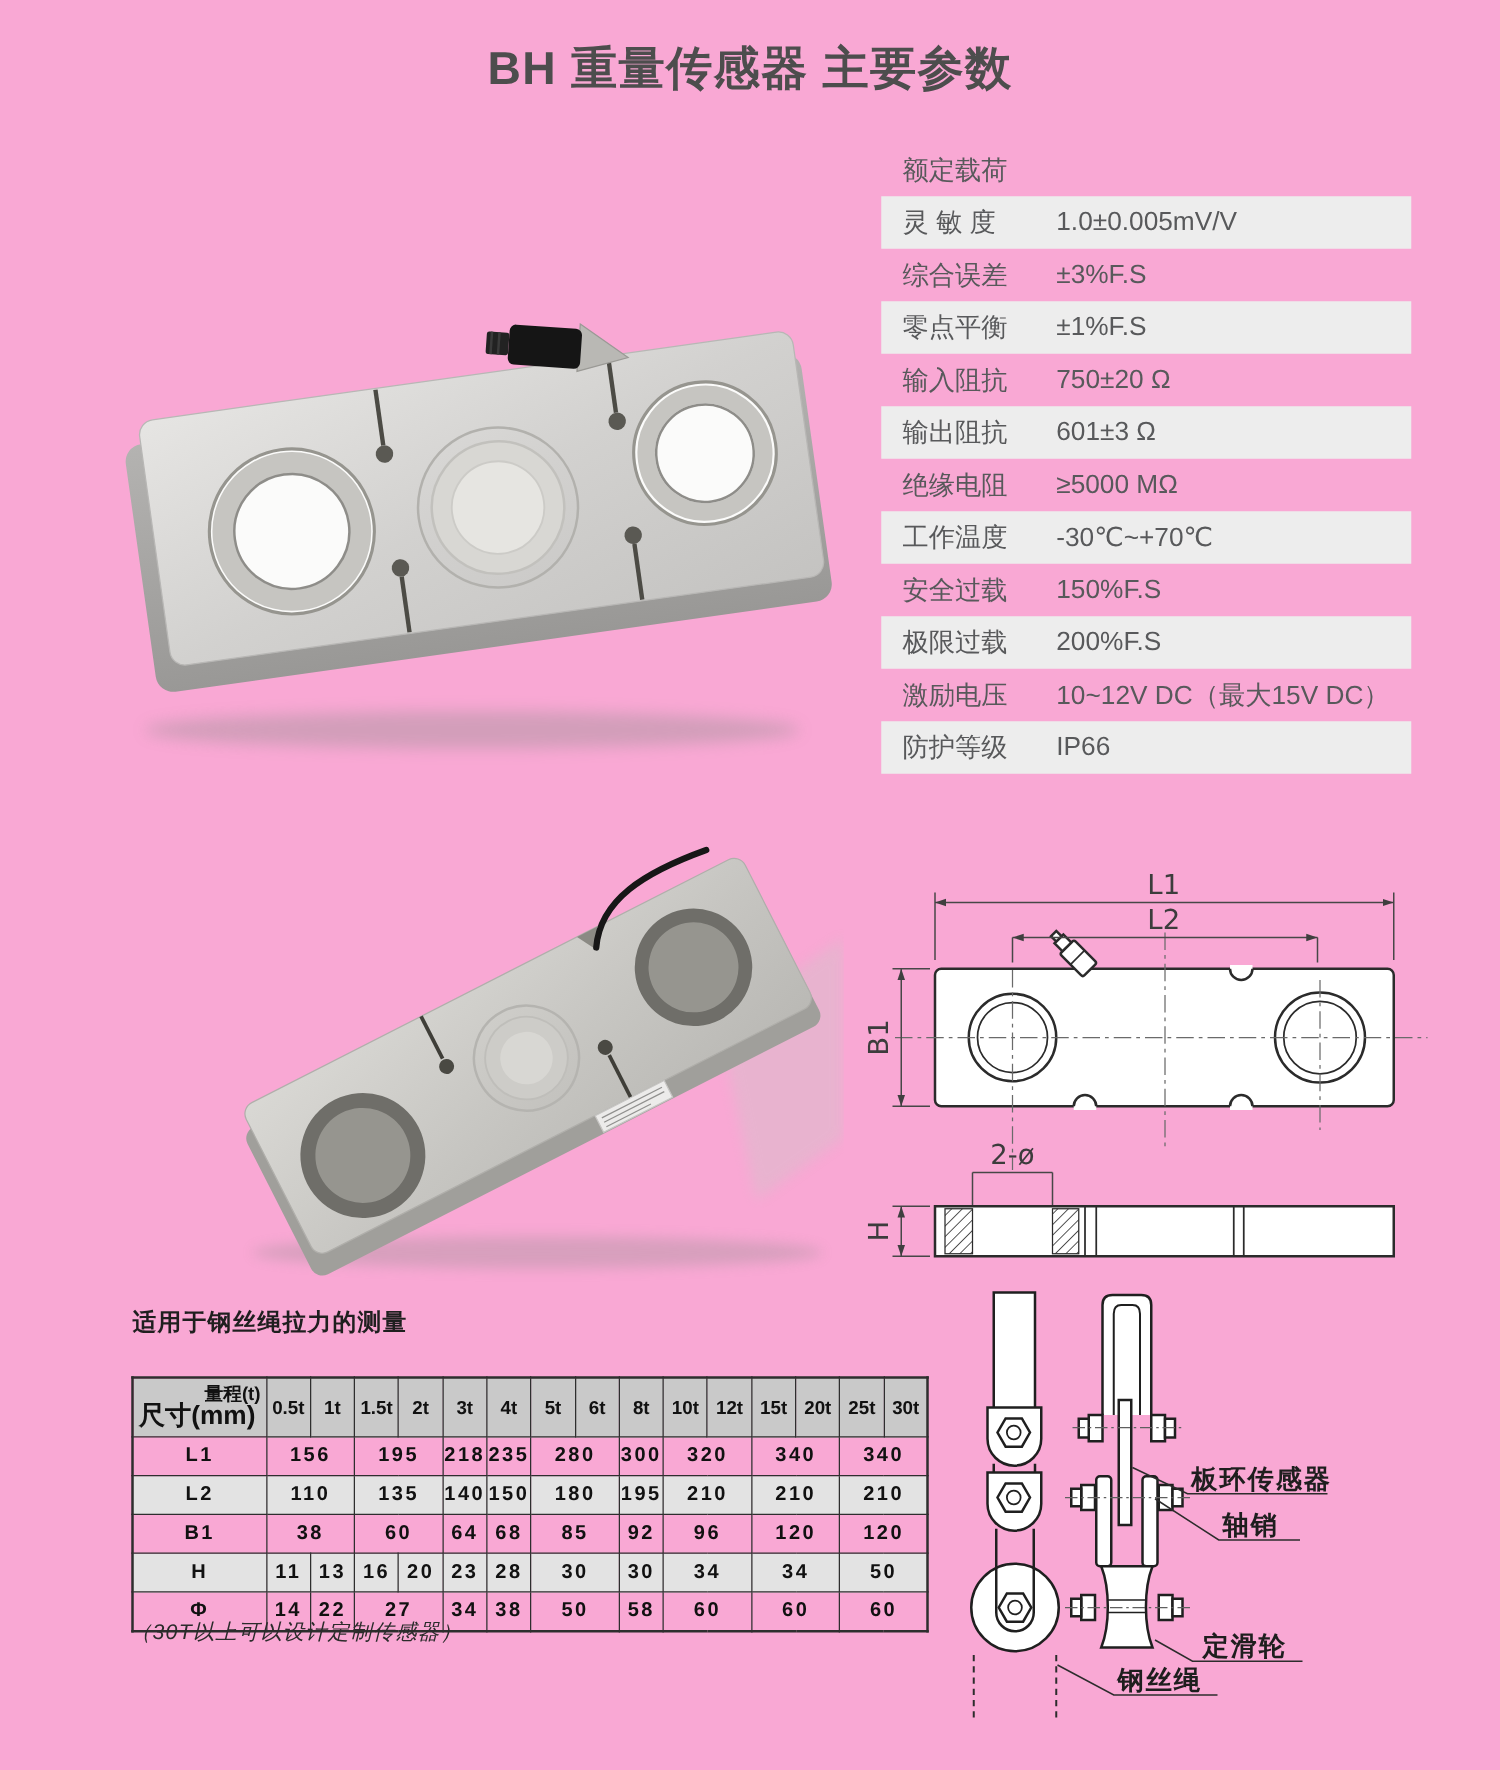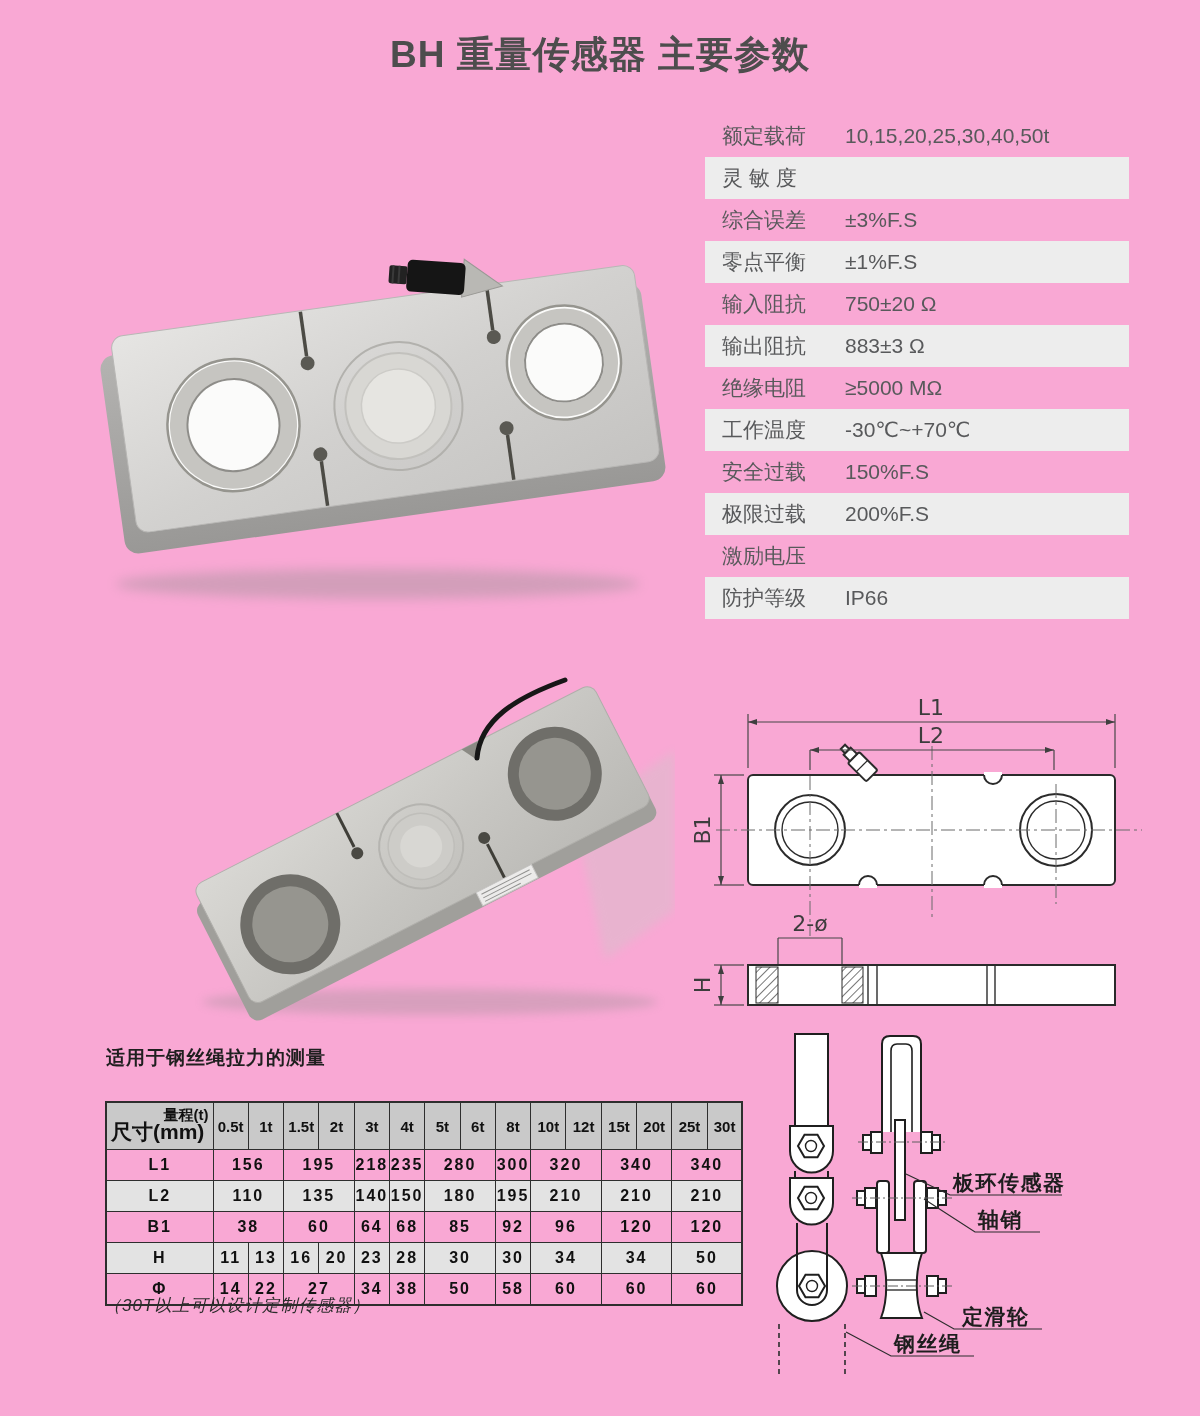--- a/index.html
+++ b/index.html
@@ -84,59 +84,60 @@
         <rect x="-48" y="-9" width="18" height="18" rx="2" fill="#222222"></rect>
         <line x1="-44" y1="-9" x2="-44" y2="9" stroke="#3a3a3a" stroke-width="2"></line>
         <line x1="-38" y1="-9" x2="-38" y2="9" stroke="#3a3a3a" stroke-width="2"></line>
       </g>
     </g>
   </svg>
 
   <div class="abs spec">
     <div class="spec-row">
         <span class="spec-label">额定载荷</span>
-        <span class="spec-value">10,15,20,25,30,40,50t</span>
       </div>
     <div class="spec-row">
         <span class="spec-label">灵 敏 度</span>
+        <span class="spec-value">1.0±0.005mV/V</span>
       </div>
     <div class="spec-row">
         <span class="spec-label">综合误差</span>
         <span class="spec-value">±3%F.S</span>
       </div>
     <div class="spec-row">
         <span class="spec-label">零点平衡</span>
         <span class="spec-value">±1%F.S</span>
       </div>
     <div class="spec-row">
         <span class="spec-label">输入阻抗</span>
         <span class="spec-value">750±20 Ω</span>
       </div>
     <div class="spec-row">
         <span class="spec-label">输出阻抗</span>
-        <span class="spec-value">883±3 Ω</span>
+        <span class="spec-value">601±3 Ω</span>
       </div>
     <div class="spec-row">
         <span class="spec-label">绝缘电阻</span>
         <span class="spec-value">≥5000 MΩ</span>
       </div>
     <div class="spec-row">
         <span class="spec-label">工作温度</span>
         <span class="spec-value">-30℃~+70℃</span>
       </div>
     <div class="spec-row">
         <span class="spec-label">安全过载</span>
         <span class="spec-value">150%F.S</span>
       </div>
     <div class="spec-row">
         <span class="spec-label">极限过载</span>
         <span class="spec-value">200%F.S</span>
       </div>
     <div class="spec-row">
         <span class="spec-label">激励电压</span>
+        <span class="spec-value">10~12V DC（最大15V DC）</span>
       </div>
     <div class="spec-row">
         <span class="spec-label">防护等级</span>
         <span class="spec-value">IP66</span>
       </div>
   </div>
 
   <svg class="abs" style="left:175px;top:670px;" width="500" height="360" viewBox="0 0 500 360">
     <defs>
       <linearGradient id="mB" x1="0" y1="0" x2="1" y2="1">

